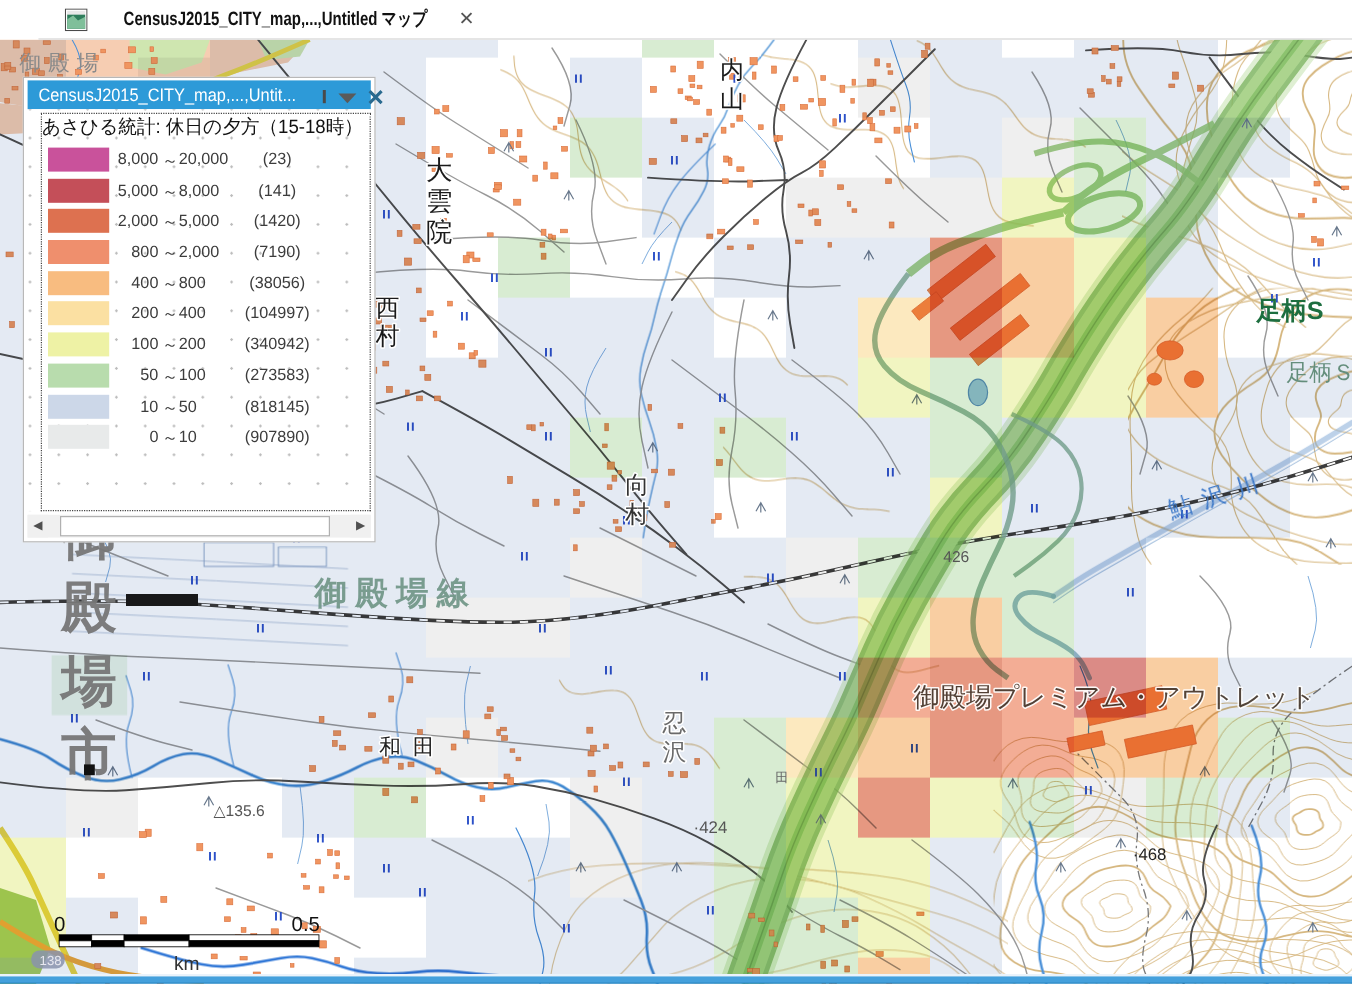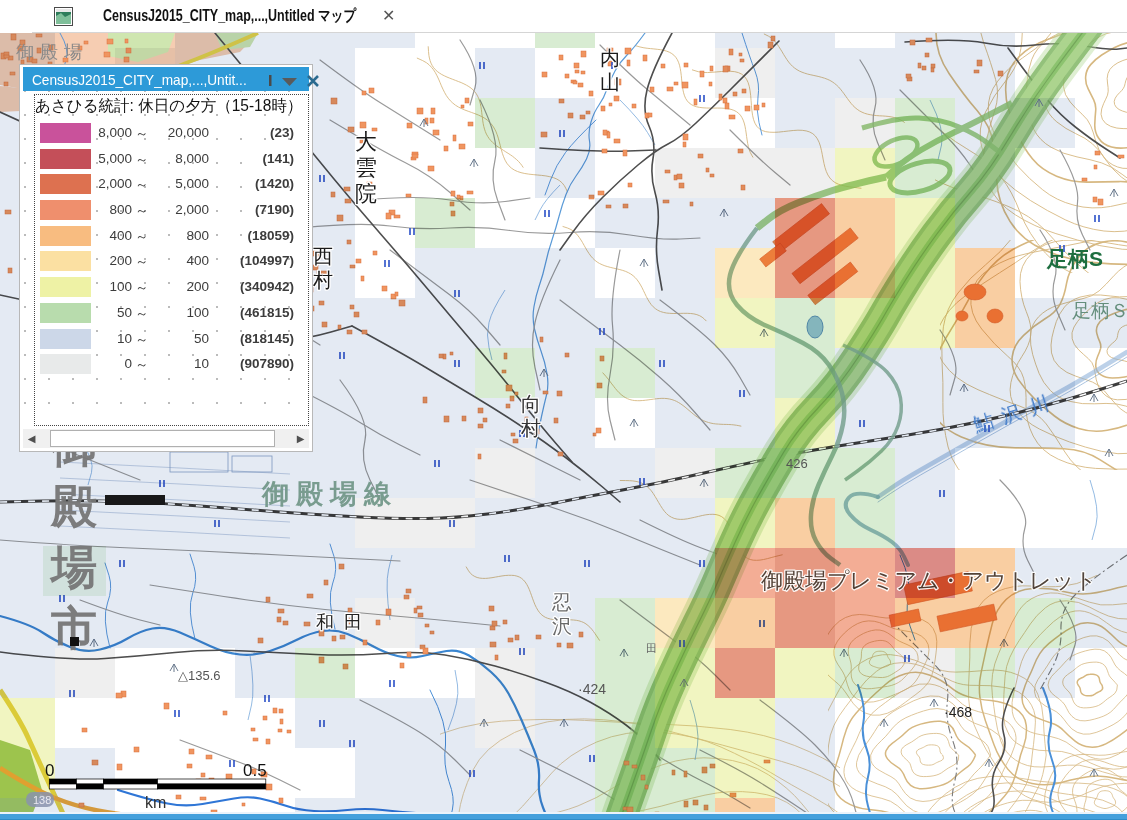--- a/index.html
+++ b/index.html
@@ -9,22 +9,22 @@
 #map { position:absolute; left:0; top:33px; width:1127px; height:787px;text-decoration:underline; }
 #legend { position:absolute; left:19px; top:64px; width:294px; height:388px; background:#fff; border:1px solid #b8b8b8; z-index:20; }
 #ltitle { position:absolute; left:3px; top:2px; right:3px; height:24px; background:#2d9ad8; color:#fff; font-size:15px; padding-left:9px; line-height:25px; transform-origin:0 0; }
 #lcontent { position:absolute; left:3px; top:26px; right:3px; bottom:25px; background:#fff;
   background-image: radial-gradient(circle, #bbbbbb 1px, transparent 1.2px); background-size:24px 24px; background-position:14px 12px; }
 #dotted { position:absolute; left:11px; top:3px; width:275px; height:332px; border:1px dotted #444; }
 .lrow { position:absolute; left:14px; height:26px; width:260px; font-size:13.5px; color:#3c3c3c; }
 .sw { position:absolute; left:3px; top:2px; width:51px; height:20px; }
 .n1 { position:absolute; left:30px; top:4px; width:65px; text-align:right; }
 .tl { position:absolute; left:98px; top:4px; }
-.n2 { position:absolute; left:112px; top:4px; width:60px; text-align:right; }
-.n3 { position:absolute; left:191px; top:4px; width:66px; text-align:right;font-weight:bold; }
+.n2 { position:absolute; left:112px; top:4px; width:60px; }
+.n3 { position:absolute; left:161px; top:4px; width:66px; text-align:center; }
 #ltitletext { position:absolute; left:12px; top:5px; font-size:16px; color:#111; transform:scaleX(0.97); transform-origin:0 0; white-space:nowrap; }
 #lscroll { position:absolute; left:3px; bottom:3px; right:3px; height:19px; background:#f0f0f0; }
 .sarrow { position:absolute; top:0; width:17px; height:19px; background:#f0f0f0; color:#505050; font-size:10px; text-align:center; line-height:19px; }
 #sthumb { position:absolute; left:27px; top:1px; width:225px; height:17px; background:#fff; border:1px solid #b0b0b0; }
 #bluestrip { position:absolute; left:0; top:812px; width:1127px; height:8px; background:linear-gradient(#eaf3fb 0 2px, #44a0dc 2px 7px, #2f8cc8 7px 8px); z-index:25; }
 </style></head>
 <body>
 <div id="map"><svg width="1127" height="787" viewBox="0 33 1127 787">
 <rect x="0" y="0" width="1127" height="820" fill="#ffffff"></rect>
 <path d="M0,33 L258,33 L240,52 L200,60 L160,72 L120,86 L80,95 L40,92 L0,85 Z" fill="#f6cdb2"></path>
@@ -1034,42 +1034,42 @@
         <div class="n1">800</div>
         <div class="tl">～</div>
         <div class="n2">2,000</div>
         <div class="n3">(7190)</div>
       </div>
     <div class="lrow" style="top:133px">
         <div class="sw" style="background:#f8bc80"></div>
         <div class="n1">400</div>
         <div class="tl">～</div>
         <div class="n2">800</div>
-        <div class="n3">(18059)</div>
+        <div class="n3">(38056)</div>
       </div>
     <div class="lrow" style="top:158px">
         <div class="sw" style="background:#fbe0a2"></div>
         <div class="n1">200</div>
         <div class="tl">～</div>
         <div class="n2">400</div>
         <div class="n3">(104997)</div>
       </div>
     <div class="lrow" style="top:184px">
         <div class="sw" style="background:#eef2a5"></div>
         <div class="n1">100</div>
         <div class="tl">～</div>
         <div class="n2">200</div>
         <div class="n3">(340942)</div>
       </div>
     <div class="lrow" style="top:210px">
         <div class="sw" style="background:#b8dcad"></div>
         <div class="n1">50</div>
         <div class="tl">～</div>
         <div class="n2">100</div>
-        <div class="n3">(461815)</div>
+        <div class="n3">(273583)</div>
       </div>
     <div class="lrow" style="top:236px">
         <div class="sw" style="background:#ccd7e8"></div>
         <div class="n1">10</div>
         <div class="tl">～</div>
         <div class="n2">50</div>
         <div class="n3">(818145)</div>
       </div>
     <div class="lrow" style="top:261px">
         <div class="sw" style="background:#e8eaea"></div>

